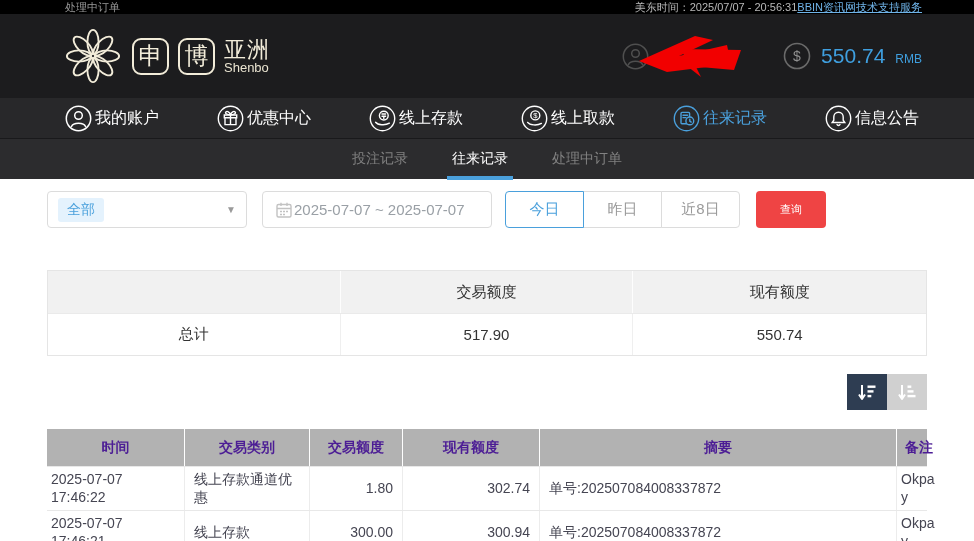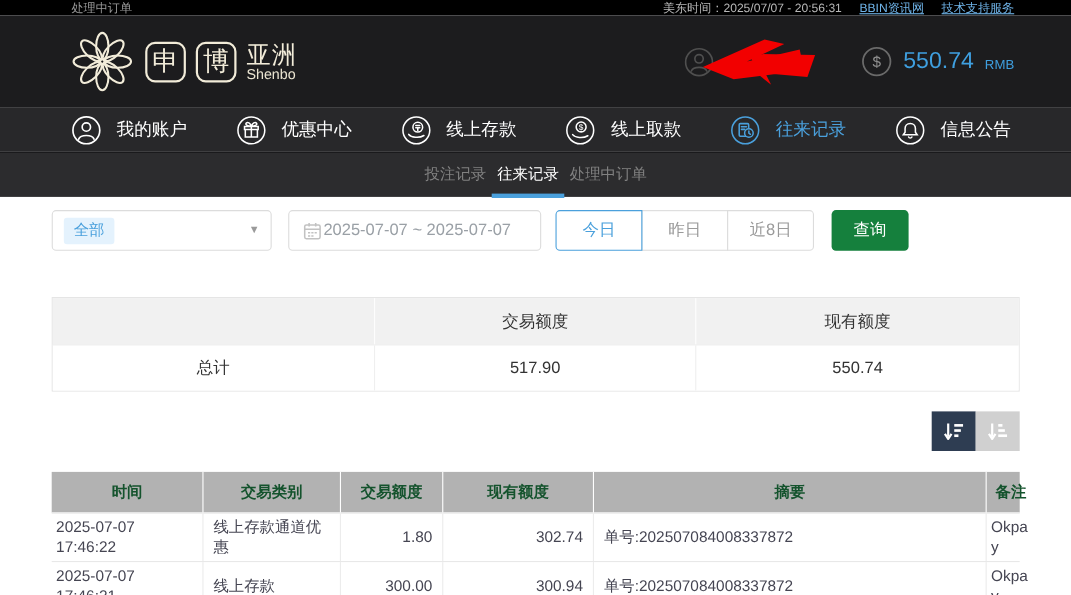--- a/index.html
+++ b/index.html
@@ -2,21 +2,21 @@
 <html><head>
 <meta charset="utf-8">
 <style>
   * { margin:0; padding:0; box-sizing:border-box; }
   html,body { width:974px; height:541px; overflow:hidden; background:#fff;
     font-family:"Liberation Sans", sans-serif; }
 
   
   .topbar { height:14px; background:#000; display:flex; align-items:center;
     padding:0 52px 0 65px; font-size:11px; color:#9a9a9a; }
-  .topbar-right { margin-left:auto; display:flex; align-items:flex-start; gap:16px; }
+  .topbar-right { margin-left:auto; display:flex; align-items:flex-start; }
   .topbar-time { color:#b8b8b8; }
   .topbar-link { color:#6fb3e8; text-decoration:underline; cursor:pointer; }
 
   
   .header { height:84px; background:#1c1c1e; display:flex; align-items:center;
     padding:0 52px 0 65px; }
   .logo { display:flex; align-items:center; gap:9px; cursor:pointer; }
   .logo-flower { margin-right:2px; }
   .logo-box { width:37px; height:37px; border:2px solid #f2ecd9; border-radius:9px;
     color:#f2ecd9; font-size:24px; display:flex; align-items:center; justify-content:center; }
@@ -27,29 +27,29 @@
   .header-right { margin-left:auto; display:flex; align-items:center; }
   .user-area { display:flex; align-items:center; position:relative; cursor:pointer; }
   .scribble { margin-left:-12px; margin-bottom:4px; }
   .balance { display:flex; align-items:center; gap:10px; margin-left:38px; }
   .balance-amount { color:#3f9fdf; font-size:21px; }
   .balance-currency { color:#3f9fdf; font-size:12px; padding-top:6px; }
 
   
   .nav { height:40px; background:#28282a; display:flex; align-items:center;
     justify-content:space-between; padding:0 55px 0 65px; }
-  .nav-item { display:flex; align-items:center; gap:14px; color:#fff;
+  .nav-item { display:flex; align-items:center; gap:3px; color:#fff;
     font-size:16px; cursor:pointer; }
   .nav-item svg { color:#fff; }
   .nav-item.active { color:#4aa0dc; }
   .nav-item.active svg { color:#4aa0dc; }
 
   
   .subnav { height:41px; background:#2c2c2e; border-top:1px solid #19191b;
-    display:flex; align-items:center; justify-content:center; font-size:14px; }
+    display:flex; align-items:center; justify-content:center; gap:34px; font-size:14px; }
   .subtab { color:#818181; height:41px; display:flex; align-items:center;
     padding:0 5px; position:relative; cursor:pointer; }
   .subtab.active { color:#fff; }
   .subtab.active::after { content:""; position:absolute; left:0; right:0; bottom:0;
     height:4px; background:#4aa0dc; }
 
   
   .content { padding:12px 47px 0; }
 
   .filter-row { display:flex; align-items:center; height:37px; }
@@ -60,22 +60,22 @@
   .date-box { width:230px; height:37px; margin-left:15px; border:1px solid #dcdcdc;
     border-radius:4px; display:flex; align-items:center; gap:1px; padding:0 12px;
     color:#9aa0a6; font-size:15px; cursor:pointer; }
   .range-group { display:flex; margin-left:13px; }
   .range-btn { width:79px; height:37px; border:1px solid #dcdcdc; background:#fff;
     color:#9a9a9a; font-size:15px; display:flex; align-items:center; justify-content:center;
     margin-left:-1px; cursor:pointer; position:relative; }
   .range-btn:first-child { border-radius:4px 0 0 4px; margin-left:0; }
   .range-btn:last-child { border-radius:0 4px 4px 0; }
   .range-btn.active { border-color:#4aa0dc; color:#4aa0dc; z-index:1; }
-  .search-btn { width:70px; height:37px; margin-left:16px; background:#15803d; color:#fff;
-    border:none; border-radius:4px; font-size:15px; cursor:pointer; }
+  .search-btn { width:70px; height:37px; margin-left:16px; background:#ef4444; color:#fff;
+    border:none; border-radius:4px; font-size:11px; cursor:pointer; }
 
   
   .summary { margin-top:42px; border:1px solid #e5e5e5; }
   .summary-row { display:grid; grid-template-columns:1fr 1fr 1fr; height:42px; }
   .summary-row.head { background:#f1f1f1; }
   .summary-row.body { background:#fff; border-top:1px solid #eaeaea; }
   .summary-cell { display:flex; align-items:center; justify-content:center;
     font-size:15px; color:#333; }
   .summary-row.head .summary-cell { border-right:1px solid #fdfdfd; }
   .summary-row.body .summary-cell { border-right:1px solid #efefef; }
@@ -85,21 +85,21 @@
   .sort-row { margin-top:18px; display:flex; justify-content:flex-end; }
   .sort-btn { width:40px; height:36px; display:flex; align-items:center;
     justify-content:center; cursor:pointer; }
   .sort-desc { background:#2e3d52; }
   .sort-asc { background:#d0d0d0; }
 
   
   .rec-table { margin-top:19px; border-bottom:1px solid #e8e8e8; }
   .rec-head, .rec-row { display:grid; grid-template-columns:138px 125px 93px 137px 357px 44px; }
   .rec-head { background:#b2b2b2; height:37px; }
-  .th { color:#14532d; font-size:14px; font-weight:bold; display:flex; align-items:center;
+  .th { color:#4c1d95; font-size:14px; font-weight:bold; display:flex; align-items:center;
     justify-content:center; border-right:1px solid #fff; }
   .th:last-child { border-right:none; }
   .rec-row { border-top:1px solid #e8e8e8; background:#fff; }
   .td { font-size:14px; color:#454552; display:flex; align-items:center;
     border-right:1px solid #ececec; padding:4px 9px; min-height:39px; line-height:1.25; }
   .td:last-child { border-right:none; padding:2px 4px; word-break:break-all; }
   .td.c { justify-content:center; padding:4px 4px; }
   .td.r { justify-content:flex-end; }
   .td.l { justify-content:flex-start; }
 

